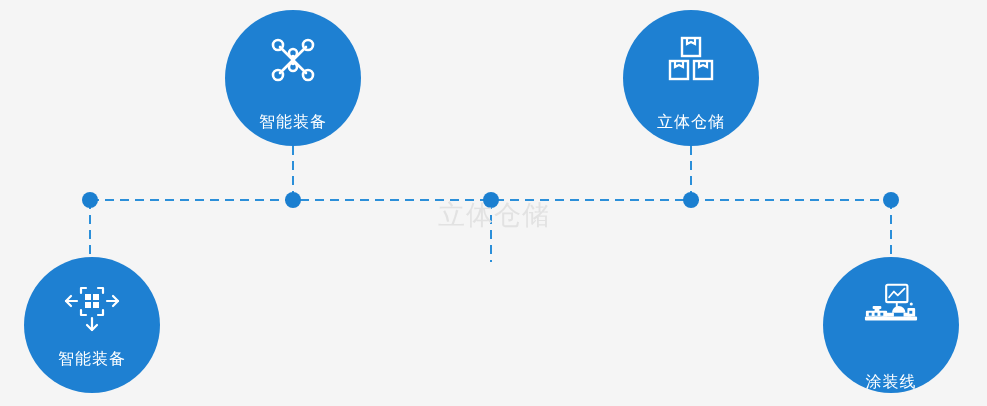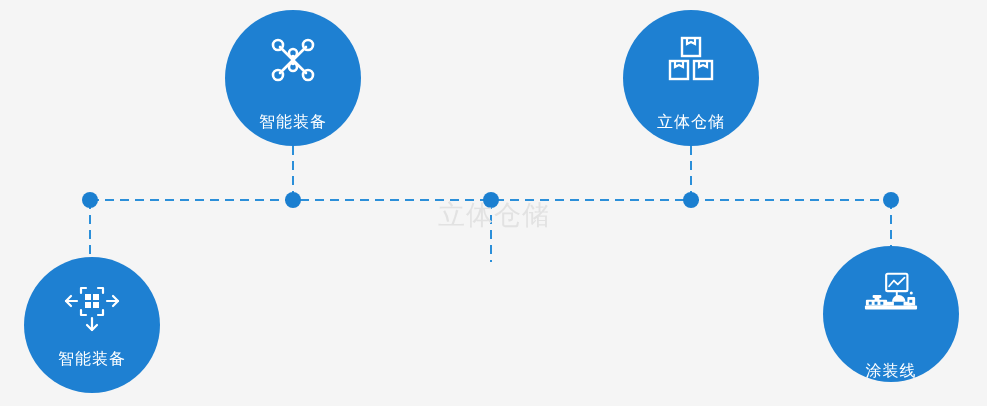--- a/index.html
+++ b/index.html
@@ -71,21 +71,21 @@
     font-size: 16px;
     letter-spacing: 1px;
     font-family: "DejaVu Sans", sans-serif;
     white-space: nowrap;
   }
   
   .node-top-1 { left: 225px; top: 10px; }
   .node-top-2 { left: 623px; top: 10px; }
   .node-bot-1 { left: 24px;  top: 257px; }
   .node-bot-2 { left: 422px; top: 257px; }
-  .node-bot-3 { left: 823px; top: 246px; gap: 25px; }
+  .node-bot-3 { left: 823px; top: 257px; gap: 25px; }
   .node-bot-1 .node-label,
   .node-bot-2 .node-label,
   .node-bot-3 .node-label { margin-top: 14px; }
 </style>
 </head>
 <body>
 
 <div id="stage">
 
   <svg id="connector-layer" viewBox="0 0 987 406" width="987" height="406" xmlns="http://www.w3.org/2000/svg">

